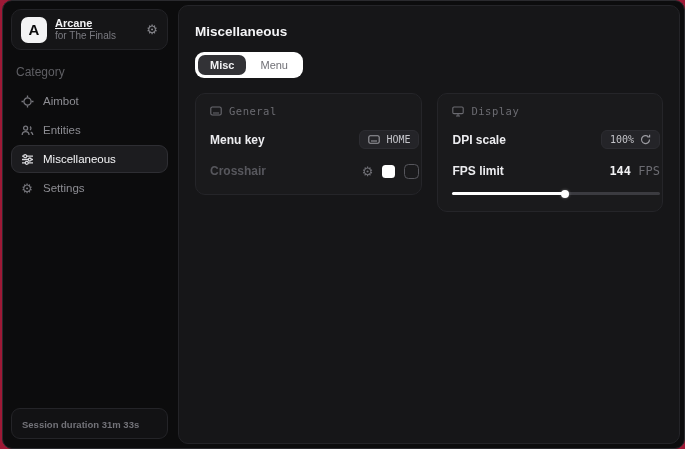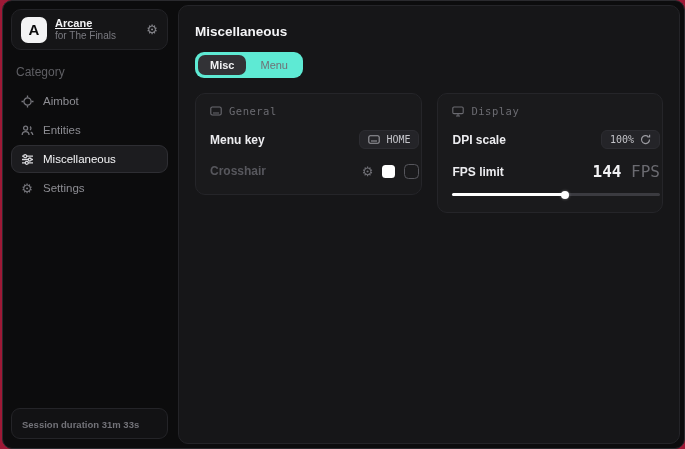--- a/index.html
+++ b/index.html
@@ -53,21 +53,21 @@
   .footer-line2 { font-size:9.5px; color:#737379; margin-top:3px; font-weight:bold; }
   
   .main {
     position:absolute; left:175px; top:4px; right:4px; bottom:4px;
     background:#161618; border:1px solid #242428; border-radius:10px;
     padding:14px 16px;
   }
   .page-title { color:#f4f4f6; font-size:13.5px; font-weight:bold; margin-top:4px; }
   .tabs {
     display:inline-flex; align-items:center; gap:2px;
-    background:#5eead4; border-radius:9px; padding:3px; margin-top:13px;
+    background:#ffffff; border-radius:9px; padding:3px; margin-top:13px;
   }
   .tab { padding:4px 12px; border-radius:7px; font-size:11px; color:#707076; }
   .tab.active { background:#323236; color:#f1f1f3; font-weight:bold; }
   .cards { display:flex; gap:15px; margin-top:15px; align-items:flex-start; }
   .card {
     background:#1a1a1c; border:1px solid #252529; border-radius:10px;
     padding:11px 2px 14px 14px;
   }
   .card.general { width:233px; }
   .card.display { width:231px; }
@@ -85,21 +85,21 @@
     background:#242428; border:1px solid #2c2c31; border-radius:6px;
     padding:3px 8px;
     font-family:"DejaVu Sans Mono", monospace; font-size:10px; color:#c4c4c9;
     cursor:default;
   }
   .keybind-btn .ic, .dpi-btn .ic { color:#9b9ba1; display:flex; }
   .crosshair-controls { display:flex; align-items:center; gap:9px; }
   .mini-gear { color:#6f6f75; font-size:13px; line-height:1; }
   .color-swatch { width:13px; height:13px; background:#ffffff; border-radius:3.5px; }
   .checkbox { width:15px; height:15px; border:1.5px solid #56565c; border-radius:4.5px; background:transparent; }
-  .fps-value { font-family:"DejaVu Sans Mono", monospace; font-size:16px; }
+  .fps-value { font-family:"DejaVu Sans Mono", monospace; font-size:12px; }
   .fps-num { color:#f2f2f4; font-weight:bold; }
   .fps-unit { color:#6b6b71; }
   .slider { position:relative; height:8px; margin-top:9px; cursor:default; }
   .slider-track {
     position:absolute; left:0; right:0; top:3px; height:3px;
     background:#3b3b40; border-radius:2px;
   }
   .slider-fill {
     position:absolute; left:0; top:3px; height:3px;
     background:#ffffff; border-radius:2px;

